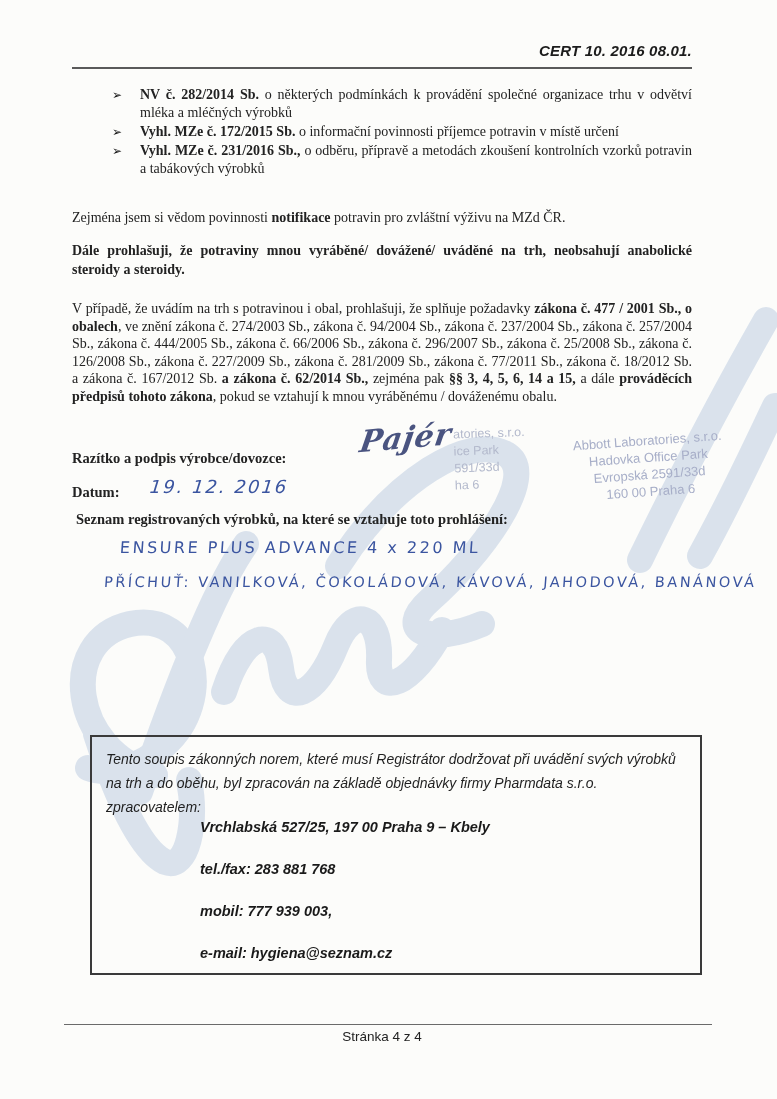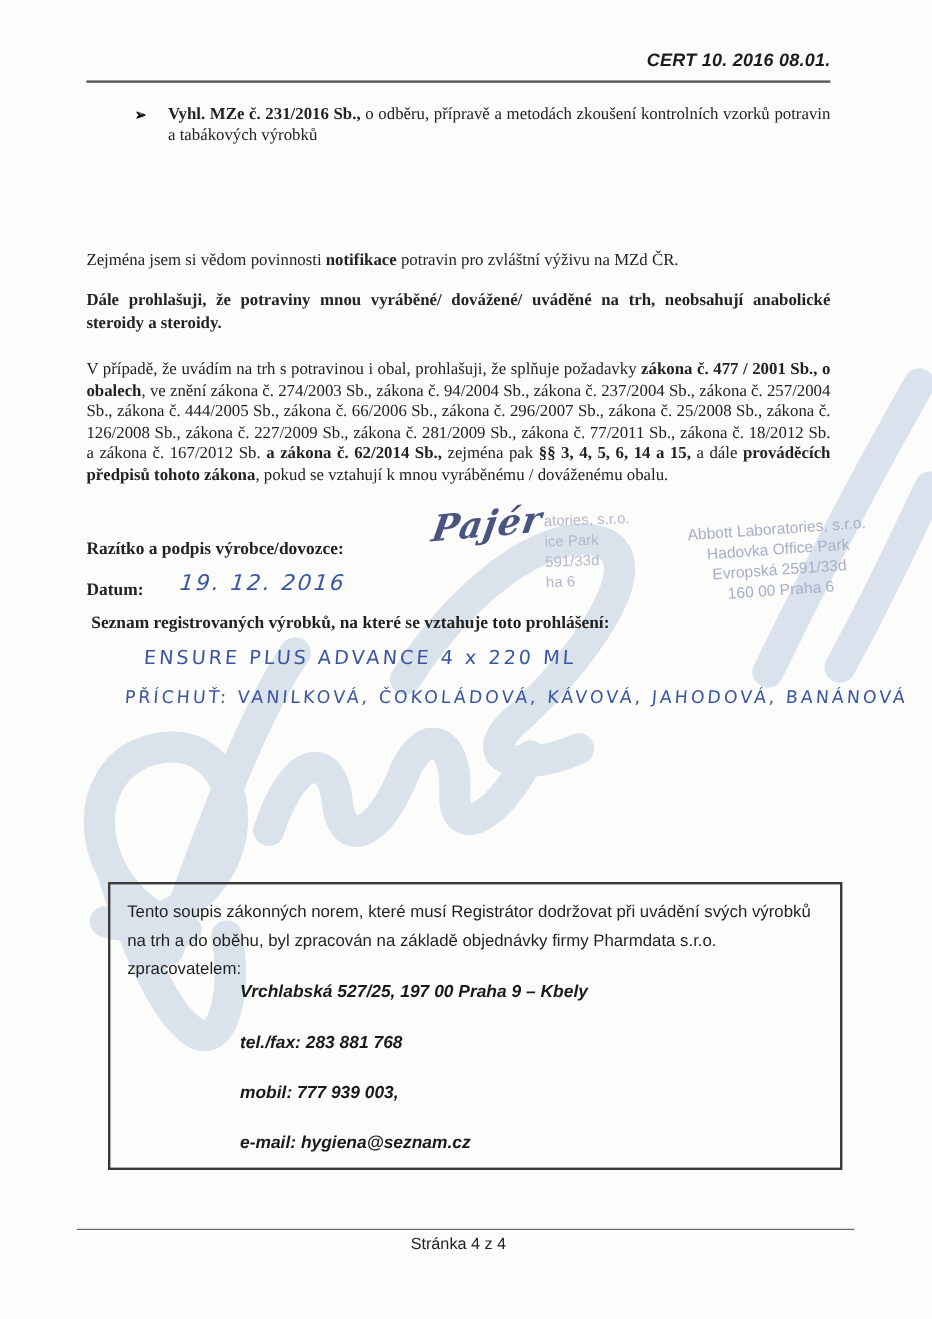--- a/index.html
+++ b/index.html
@@ -86,21 +86,21 @@
   .hand-1{left:120px;top:538px;font-size:16px;}
   .hand-2{left:104px;top:574px;font-size:14.5px;}
 
   .info-box{
     position:absolute;left:90px;top:735px;width:612px;height:240px;
     border:2px solid #3a3a3a;box-sizing:border-box;
     font-family:"Liberation Sans", sans-serif;
     padding:10px 14px;
   }
   .info-box .intro{
-    margin:0;font-size:14px;line-height:24px;color:#1f1f1f;
+    margin:0;font-style:italic;font-size:14px;line-height:24px;color:#1f1f1f;
   }
   .info-box .contact{
     margin:0;padding-left:94px;font-style:italic;font-weight:bold;
     font-size:14.5px;color:#1a1a1a;
   }
   .contact-0{margin-top:22px;}
   .contact-line{margin:0 0 26px 0;}
 
   .footer-rule{
     position:absolute;left:64px;top:1024px;width:648px;height:0;
@@ -130,23 +130,25 @@
   </svg>
 
   <div class="layer-text">
 
     <div class="cert-header">CERT 10. 2016 08.01.</div>
     <div class="header-rule"></div>
 
     <ul class="bullets">
       <li>
         <span class="arrow">➢</span>
+        <span><span style="font-weight: bold;">NV č. 282/2014 Sb.</span><span> o některých podmínkách k provádění společné organizace trhu v odvětví mléka a mléčných výrobků</span></span>
       </li>
       <li>
         <span class="arrow">➢</span>
+        <span><span style="font-weight: bold;">Vyhl. MZe č. 172/2015 Sb.</span><span> o informační povinnosti příjemce potravin v místě určení</span></span>
       </li>
       <li>
         <span class="arrow">➢</span>
         <span><span style="font-weight: bold;">Vyhl. MZe č. 231/2016 Sb.,</span><span> o odběru, přípravě a metodách zkoušení kontrolních vzorků potravin a tabákových výrobků</span></span>
       </li>
     </ul>
 
     <p class="para p-notifikace"><span>Zejména jsem si vědom povinnosti </span><span style="font-weight: bold;">notifikace</span><span> potravin pro zvláštní výživu na MZd ČR.</span></p>
 
     <p class="para p-declaration">Dále prohlašuji, že potraviny mnou vyráběné/ dovážené/ uváděné na trh, neobsahují anabolické steroidy a steroidy.</p>

